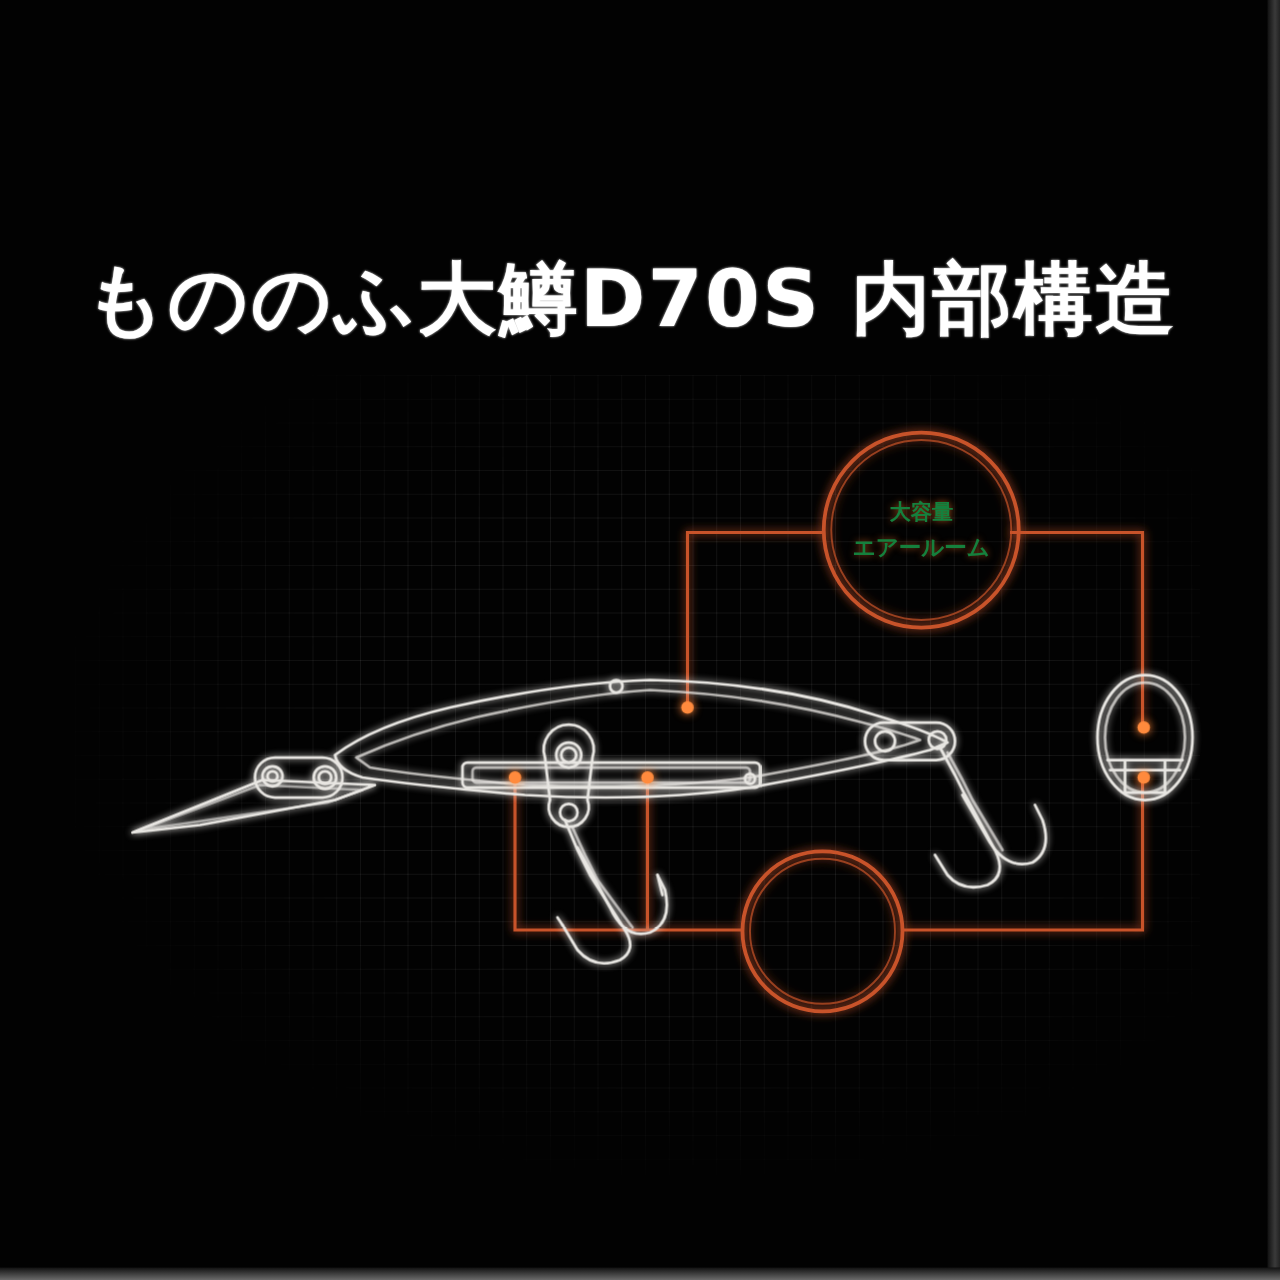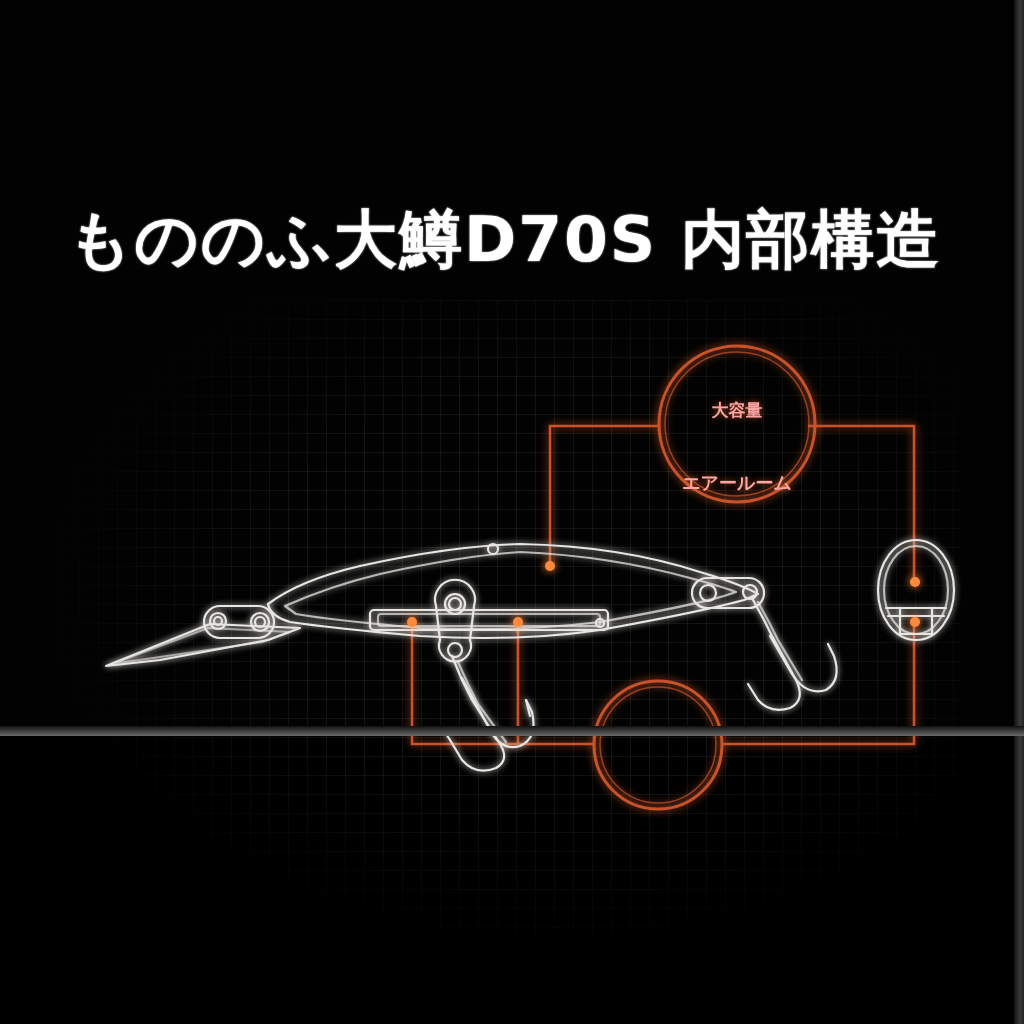--- a/index.html
+++ b/index.html
@@ -1,42 +1,42 @@
 <!DOCTYPE html>
 <html><head>
   <meta charset="utf-8">
   <style>
     html, body { margin: 0; padding: 0; background: #000; }
     body { width: 1024px; height: 1024px; overflow: hidden; position: relative;
            font-family: "DejaVu Sans", "Liberation Sans", sans-serif; }
-    .stage { position: absolute; left: 0; top: 0; width: 1024px; height: 736px; background: #020202; }
+    .stage { position: absolute; left: 0; top: 0; width: 1024px; height: 1024px; background: #020202; }
     .grid {
       position: absolute; left: 60px; top: 300px; width: 900px; height: 640px;
       background-image:
         linear-gradient(to right, rgba(255,255,255,0.07) 1px, transparent 1px),
         linear-gradient(to bottom, rgba(255,255,255,0.07) 1px, transparent 1px);
       background-size: 19px 19px;
       -webkit-mask-image: radial-gradient(ellipse at 55% 45%, rgba(0,0,0,1) 40%, rgba(0,0,0,0) 75%);
       mask-image: radial-gradient(ellipse at 55% 45%, rgba(0,0,0,1) 40%, rgba(0,0,0,0) 75%);
     }
     .title {
       position: absolute; left: 68px; top: 198px; width: 930px;
       color: #ffffff; font-weight: bold; font-size: 63px; letter-spacing: 2px;
       white-space: nowrap; line-height: 84px;
       text-shadow: 0 0 2px #fff;
     }
     svg.diagram { position: absolute; left: 0; top: 0; }
     .callout-text {
-      position: absolute; color: #fca5a5; font-weight: bold; text-align: center;
+      position: absolute; color: #15803d; font-weight: bold; text-align: center;
       text-shadow: 0 0 6px rgba(255,120,40,0.6); white-space: nowrap;
     }
     .callout-air { left: 662px; top: 396px; width: 150px; }
     .callout-weight { left: 592px; top: 718px; width: 130px; }
     .callout-text .l1 { display: block; font-size: 17px; line-height: 28px; }
-    .callout-text .l2 { display: block; font-size: 18px; line-height: 30px; margin-top: 44px; }
+    .callout-text .l2 { display: block; font-size: 18px; line-height: 30px; }
     .edge-right { position: absolute; right: 0; top: 0; width: 10px; height: 1024px;
                   background: linear-gradient(to right, #111, #3a3a3a 60%, #222); }
     .edge-bottom { position: absolute; left: 0; bottom: 0; width: 1024px; height: 10px;
                    background: linear-gradient(to bottom, #111, #6a6a6a); }
   </style>
 </head>
 <body>
 
 <div class="stage">
   <div class="grid"></div>

